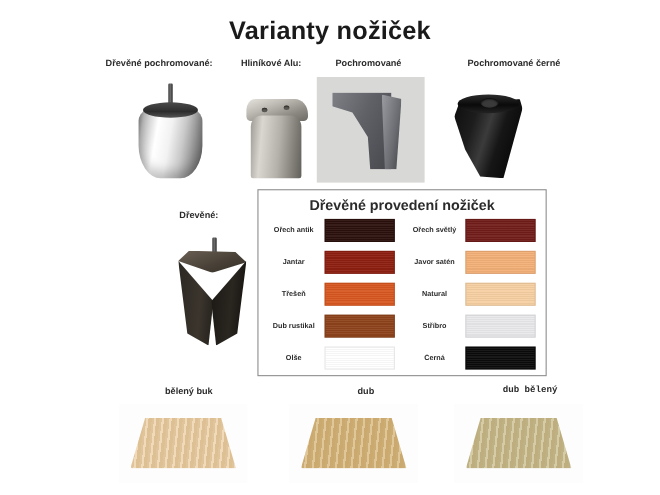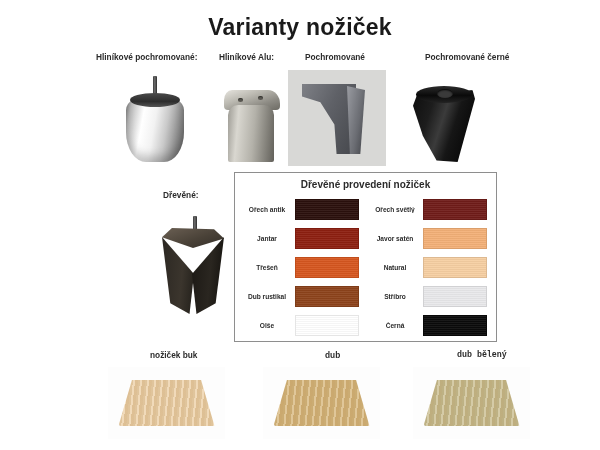--- a/index.html
+++ b/index.html
@@ -93,21 +93,21 @@
      clip-path:polygon(0 48%,100% 0,74% 86%,14% 100%);}
 
   
   .wood-panel{
     position:absolute;left:234px;top:172px;width:263px;height:170px;
     background:#ffffff;border:1px solid #8e8e8e;
     box-sizing:border-box;
   }
   .wood-panel-title{
     position:absolute;left:0;top:6px;width:100%;text-align:center;
-    font-size:10px;font-weight:bold;color:#2b2b2b;
+    font-size:13px;font-weight:bold;color:#2b2b2b;
   }
   .wood-col{position:absolute;top:22px;width:128px;}
   .wood-col.left{left:4px;}
   .wood-col.right{left:132px;}
   .wood-row{position:relative;height:29px;display:flex;align-items:center;}
   .wood-name{
     width:56px;text-align:center;
     font-size:6.6px;font-weight:bold;color:#2b2b2b;
     white-space:nowrap;overflow:hidden;
   }
@@ -135,21 +135,21 @@
        rgba(125,88,45,.13) 2px,rgba(125,88,45,.13) 5px,
        rgba(0,0,0,.05) 5px,rgba(0,0,0,.05) 7px);}
 </style>
 </head>
 <body>
 
 <div id="page">
 
   <div class="page-title">Varianty nožiček</div>
 
-  <div class="lbl" style="left:96px;top:52px;">Hliníkové pochromované:</div>
+  <div class="lbl" style="left:96px;top:52px;">Dřevěné pochromované:</div>
   <div class="lbl" style="left:219px;top:52px;text-align:center;">Hliníkové Alu:</div>
   <div class="lbl" style="left:305px;top:52px;">Pochromované</div>
   <div class="lbl" style="left:399px;top:52px;margin-left:26px;">Pochromované černé</div>
 
   <div class="photo plain" style="left:98px;top:70px;width:114px;height:96px;">
     <div class="bolt" style="top:6px;height:26px;"></div>
     <div class="leg-chrome"></div>
   </div>
 
   <div class="photo plain" style="left:202px;top:70px;width:100px;height:96px;">
@@ -232,21 +232,21 @@
         <div class="wood-sw" style="background-color: rgb(233, 233, 235);"></div>
       </div>
       <div class="wood-row">
         <div class="wood-name">Černá</div>
         <div class="wood-sw" style="background-color: rgb(10, 10, 10);"></div>
       </div>
     </div>
   </div>
 
 
-  <div class="lbl" style="left:150px;top:350px;">nožiček buk</div>
+  <div class="lbl" style="left:150px;top:350px;">bělený buk</div>
   <div class="lbl" style="left:325px;top:350px;">dub</div>
   <div class="lbl" style="left:457px;top:350px;font-family:Liberation Mono, monospace;">dub bělený</div>
 
   <div class="wphoto" style="left:108px;top:367px;width:117px;height:72px;">
     <div class="wblock" style="background-color: rgb(236, 207, 164);">
       <div class="wgrain"></div>
     </div>
   </div>
 
   <div class="wphoto" style="left:263px;top:367px;width:117px;height:72px;">

